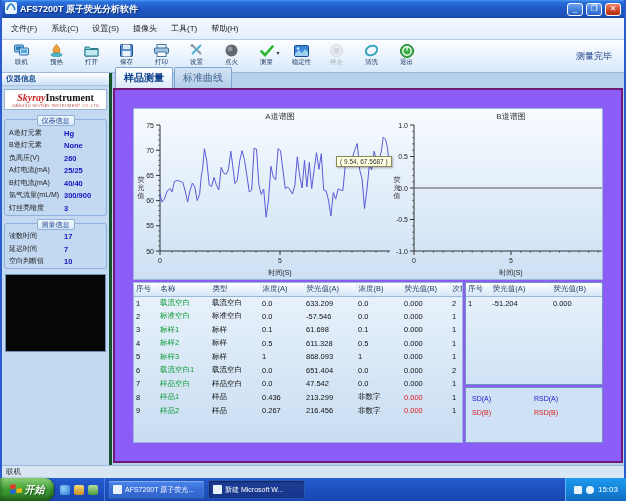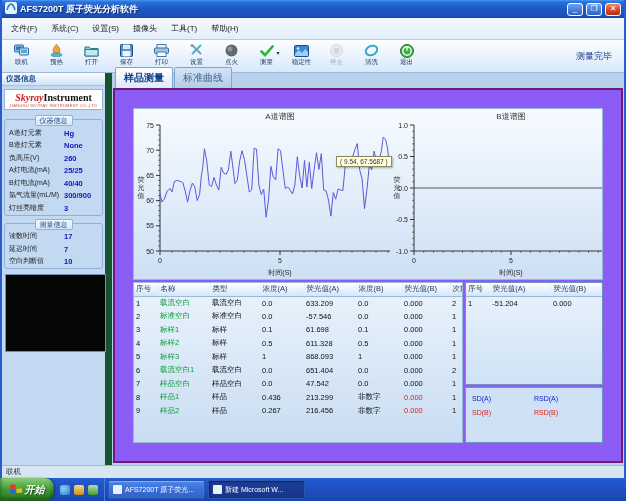--- a/index.html
+++ b/index.html
@@ -23,21 +23,21 @@
   
   .toolbar{height:26px;background:linear-gradient(#fcfeff,#d8e8fb);border-bottom:1px solid #9db8d8;display:flex;align-items:center;padding:16px 2px;}
   .tool-btn{width:35px;height:25px;display:flex;flex-direction:column;align-items:center;justify-content:flex-start;font-size:6.5px;color:#16335c;cursor:default;}
   .tool-btn .ticon{height:14px;display:flex;align-items:center;justify-content:center;position:relative;}
   .tool-btn.disabled{opacity:.45;filter:grayscale(.8);}
   .drop-arrow{position:absolute;right:-6px;bottom:2px;font-size:6px;color:#234;}
   .toolbar-status{margin-left:auto;margin-right:10px;font-size:9px;color:#1b3c86;}
 
   
   .main{flex:1;display:flex;min-height:0;background:#b7d0ec;}
-  .left-panel{width:110px;display:flex;flex-direction:column;border-right:7px solid #14532d;background:#c3d9f2;}
+  .left-panel{width:110px;display:flex;flex-direction:column;border-right:3px solid #14532d;background:#c3d9f2;}
   .lp-header{height:13px;background:linear-gradient(#fdfeff,#cfe2f6);border-bottom:1px solid #a8c2e2;font-size:7.5px;font-weight:bold;color:#1c4c94;display:flex;align-items:center;padding-left:4px;}
   .logo-box{margin:3px 2px 2px;background:#fff;border:1px solid #9ab4d6;padding:2px 1px 1px;text-align:center;overflow:hidden;}
   .logo-line{font-size:10px;font-weight:bold;font-family:"Liberation Serif","DejaVu Serif",serif;white-space:nowrap;}
   .logo-red{color:#cc2222;font-style:italic;}
   .logo-black{color:#111;}
   .logo-tag{font-size:4px;color:#c05050;letter-spacing:.3px;white-space:nowrap;}
   .group{position:relative;border:1px solid #8fb0d8;border-radius:3px;margin:7px 2px 0;padding:5px 2px 2px;}
   .group-title{position:absolute;top:-5px;left:50%;transform:translateX(-50%);background:linear-gradient(#f2f8fe,#d7e7f8);border:1px solid #8fb0d8;border-radius:2px;font-size:7px;color:#16418c;padding:0 4px;line-height:9px;white-space:nowrap;}
   .info-row{display:flex;align-items:flex-end;height:12.5px;font-size:7px;color:#222;}
   .info-label{flex:0 0 57px;padding-left:2px;white-space:nowrap;overflow:hidden;}
@@ -605,14 +605,19 @@
     <div id="task-buttons" style="display:flex;align-items:center;">
         <div class="task-btn">
           <span class="task-icon"></span>
           <span>AFS7200T 原子荧光...</span>
         </div>
         <div class="task-btn active">
           <span class="task-icon"></span>
           <span>新建 Microsoft W...</span>
         </div>
       </div>
+    <div class="tray">
+      <span class="tray-icon"></span>
+      <span class="tray-icon" style="border-radius:50%"></span>
+      <span>15:03</span>
+    </div>
   </div>
 </div>
 
 </body></html>

